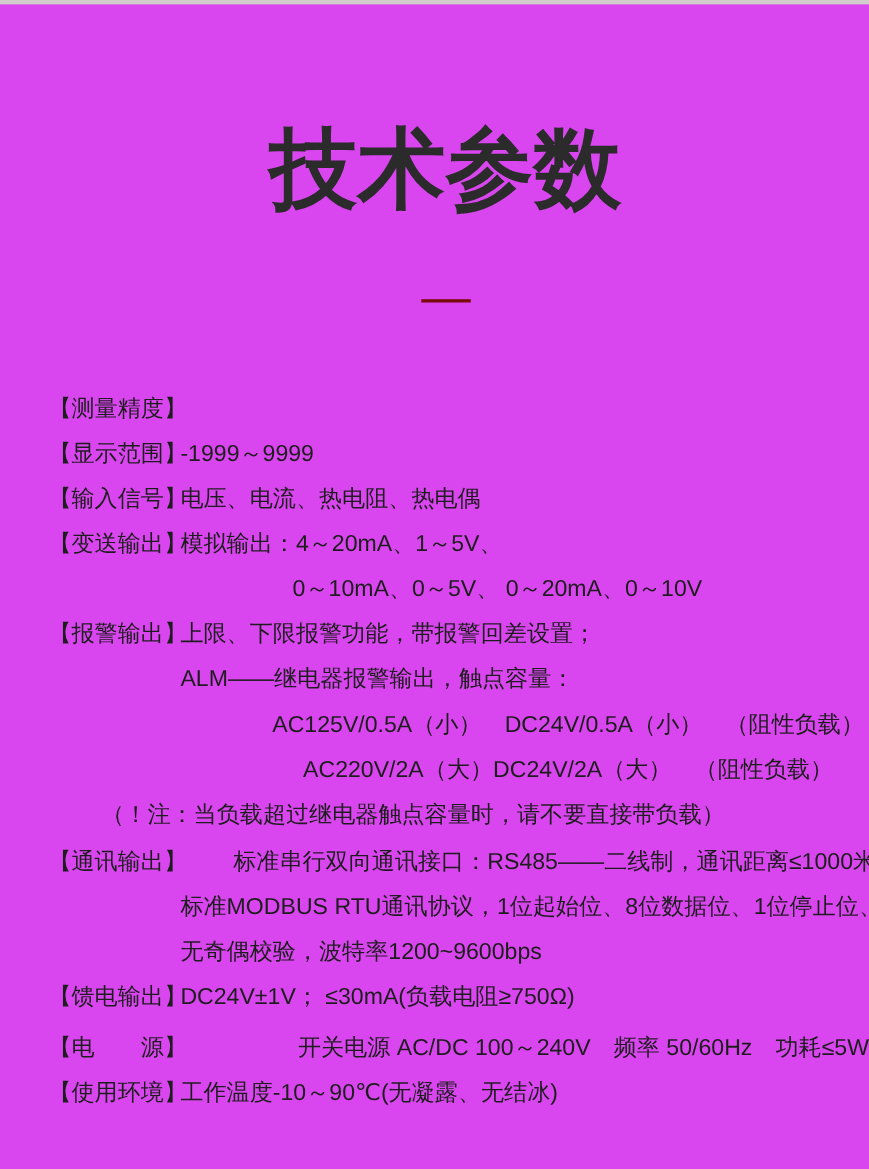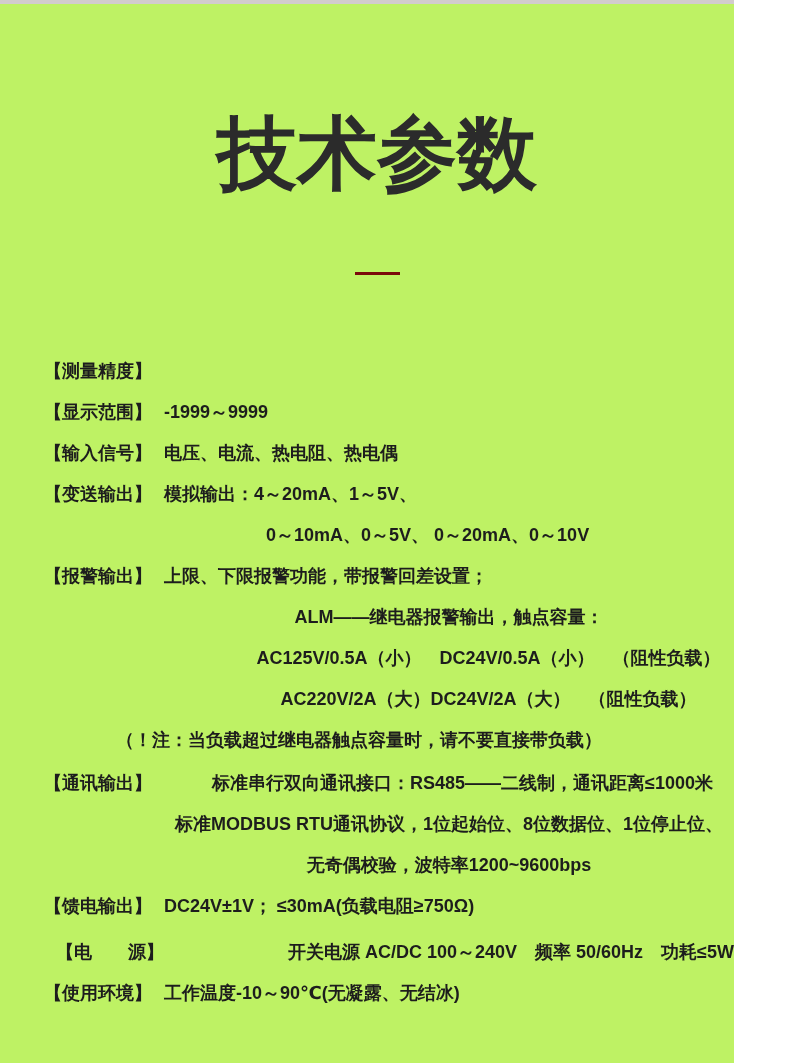--- a/index.html
+++ b/index.html
@@ -1,20 +1,20 @@
 <!DOCTYPE html>
 <html><head>
 <meta charset="utf-8">
 <style>
   html, body { margin: 0; padding: 0; }
   .page {
     position: relative;
-    width: 734px;
+    width: 790px;
     height: 1063px;
-    background: #bef264;
+    background: #d946ef;
     overflow: hidden;
     font-family: "Liberation Sans", "DejaVu Sans", sans-serif;
     color: #1d1d1d;
   }
   .topbar {
     width: 100%;
     height: 4px;
     background: #d2cccc;
   }
   .title {
@@ -30,42 +30,42 @@
   }
   .divider {
     width: 45px;
     height: 3px;
     margin: 70px auto 0 auto;
     background: #7a0b0b;
     transform: translateX(10px);
   }
   .specs {
     margin-top: 76px;
-    font-size: 18px;
-    font-weight: 700;
+    font-size: 21px;
+    font-weight: 400;
   }
   .row {
     display: flex;
     line-height: 41px;
     padding-left: 44px;
     white-space: pre;
   }
   .row .label {
     flex: 0 0 120px;
     width: 120px;
   }
   .row .value { flex: 1 1 auto; }
   .cont {
     line-height: 41px;
     white-space: pre;
   }
-  .i-text  { padding-left: 164px; text-align: center; }
+  .i-text  { padding-left: 164px; }
   .i-deep  { padding-left: 266px; }
   .i-relay { padding-left: 243px; text-align: center; }
-  .i-note  { padding-left: 116px; }
+  .i-note  { padding-left: 92px; }
   .mt-2 { margin-top: 2px; gap: 48px; }
   .mt-5 { margin-top: 5px; text-align: right; }
 </style>
 </head>
 <body>
 
 <div class="page">
 
   <div class="topbar"></div>
 

